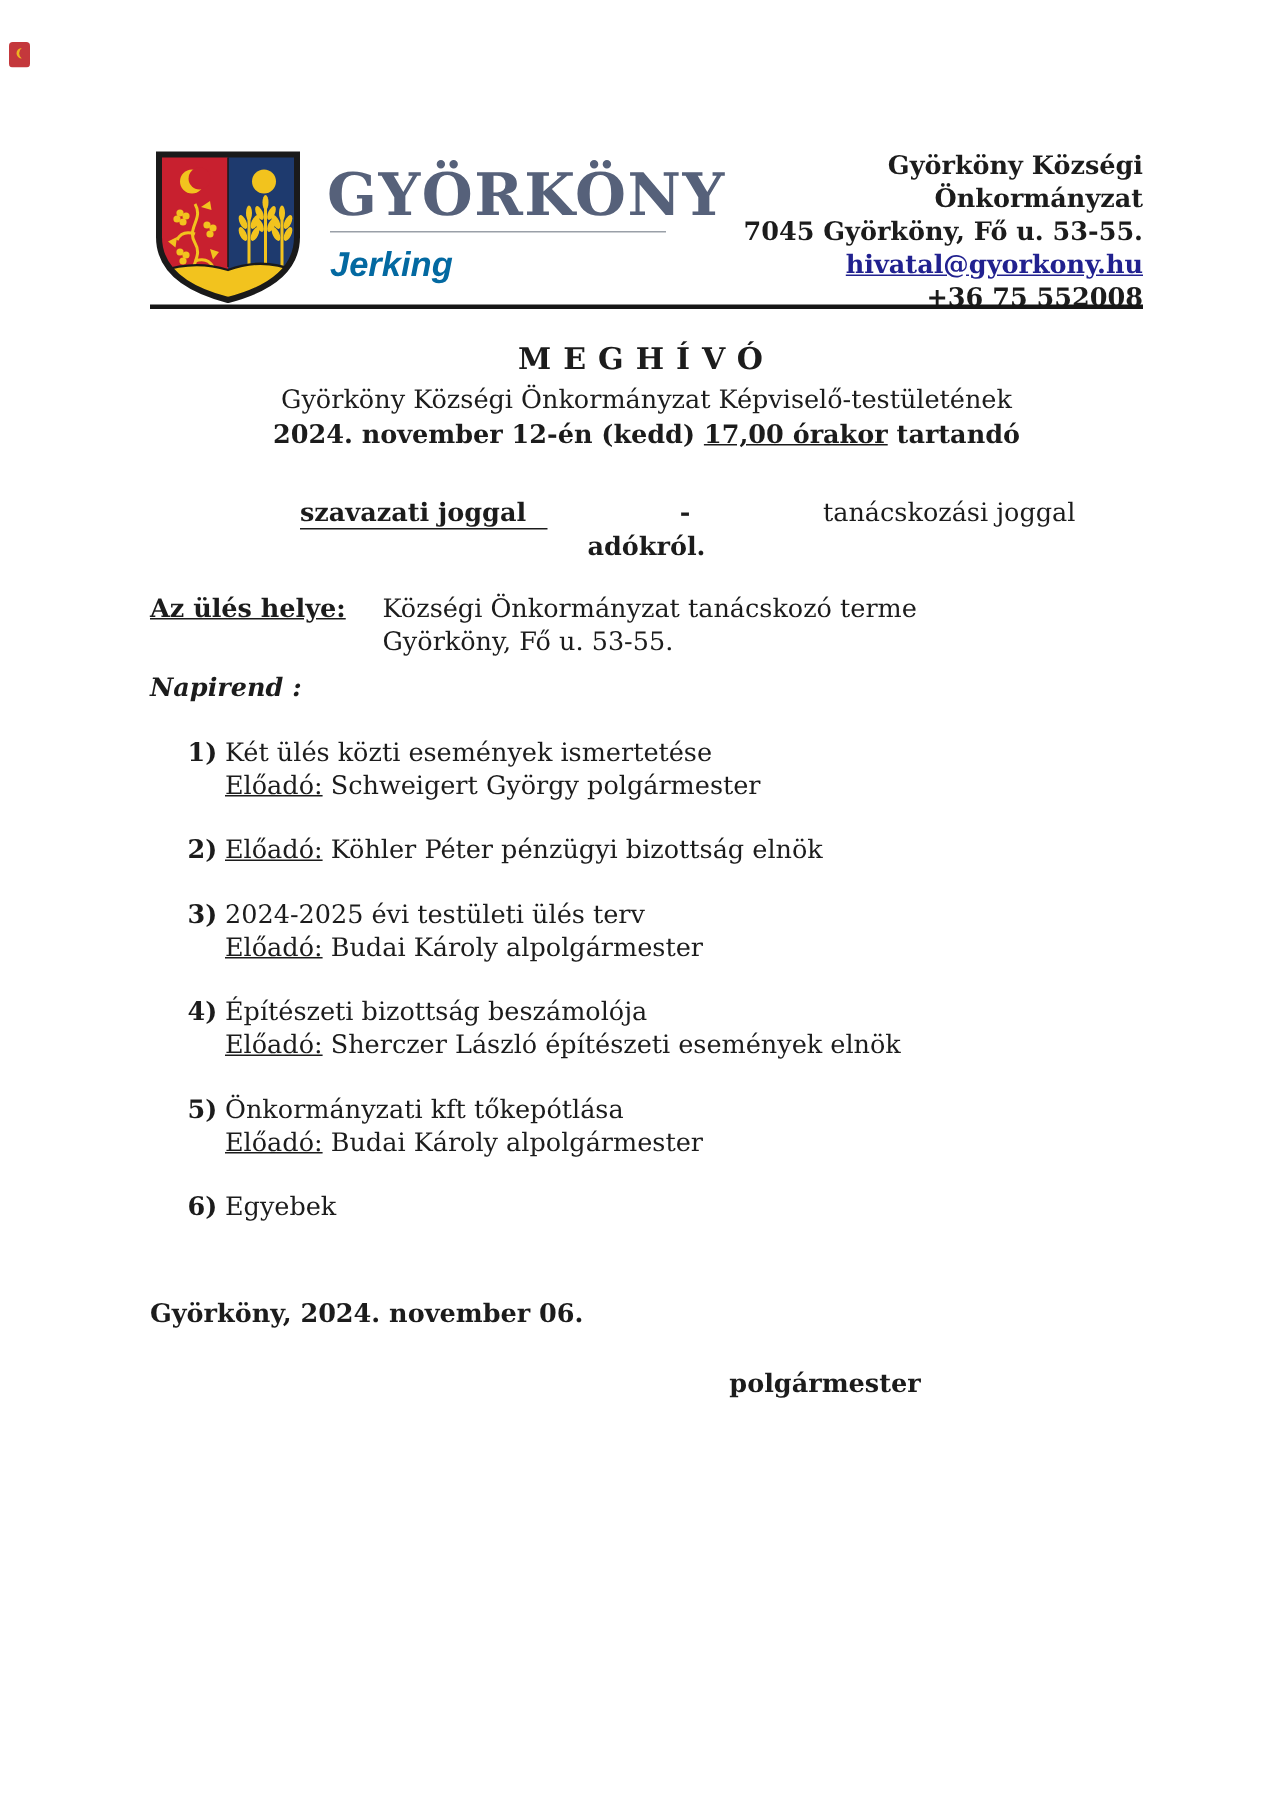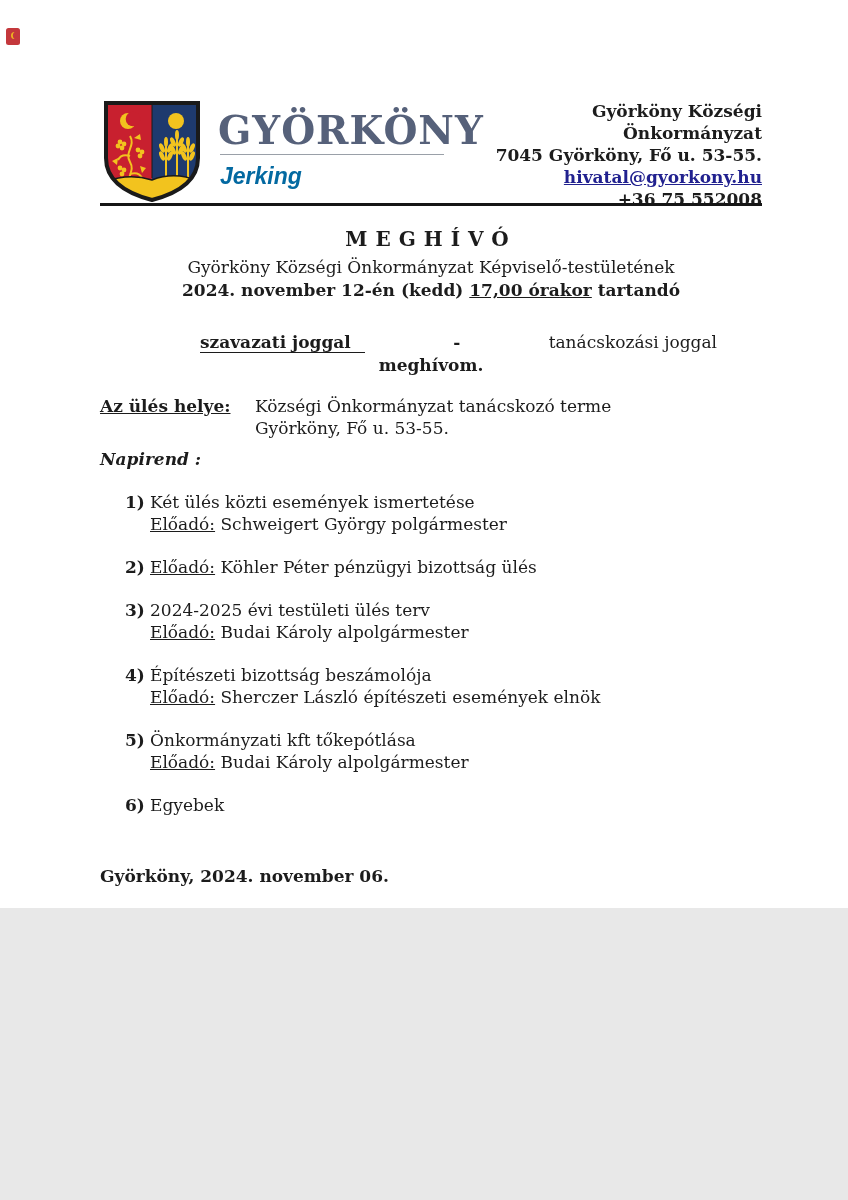--- a/index.html
+++ b/index.html
@@ -1,19 +1,19 @@
 <!DOCTYPE html>
 <html><head>
 <meta charset="utf-8">
 <style>
   * { margin:0; padding:0; box-sizing:border-box; }
   html,body { background:#e8e8e8; }
   .page {
     position:relative;
-    width:848px; height:908px;
+    width:848px; height:1200px;
     margin:0 auto;
     background:#ffffff;
     font-family:"DejaVu Serif","Liberation Serif",serif;
     color:#1c1c1c;
     overflow:hidden;
   }
   .corner-mark { position:absolute; left:6px; top:28px; width:14px; height:17px; }
   .content { margin:0 86px 0 100px; }
 
   
@@ -166,21 +166,21 @@
       <div class="doc-title">MEGHÍVÓ</div>
       <div>Györköny Községi Önkormányzat Képviselő-testületének</div>
       <div class="bold"><span>2024. november 12-én (kedd) </span><span class="u">17,00 órakor</span><span> tartandó</span></div>
     </div>
 
     <div class="rights-row">
       <span class="voting">szavazati joggal</span>
       <span class="bold">-</span>
       <span>tanácskozási joggal</span>
     </div>
-    <div class="invite-word">meghívom.</div>
+    <div class="invite-word">adókról.</div>
 
     <div class="location-row">
       <div class="location-label">Az ülés helye:</div>
       <div>
         <div>Községi Önkormányzat tanácskozó terme</div>
         <div>Györköny, Fő u. 53-55.</div>
       </div>
     </div>
 
     <div class="napirend">Napirend :</div>
@@ -191,21 +191,21 @@
         <div class="agenda-num">1)</div>
         <div>
           <div>Két ülés közti események ismertetése</div>
           <div><span class="presenter-label">Előadó:</span> <span>Schweigert György polgármester</span></div>
         </div>
       </div>
 
       <div class="agenda-item">
         <div class="agenda-num">2)</div>
         <div>
-          <div><span class="presenter-label">Előadó:</span> <span>Köhler Péter pénzügyi bizottság ülés</span></div>
+          <div><span class="presenter-label">Előadó:</span> <span>Köhler Péter pénzügyi bizottság elnök</span></div>
         </div>
       </div>
 
       <div class="agenda-item">
         <div class="agenda-num">3)</div>
         <div>
           <div>2024-2025 évi testületi ülés terv</div>
           <div><span class="presenter-label">Előadó:</span> <span>Budai Károly alpolgármester</span></div>
         </div>
       </div>

